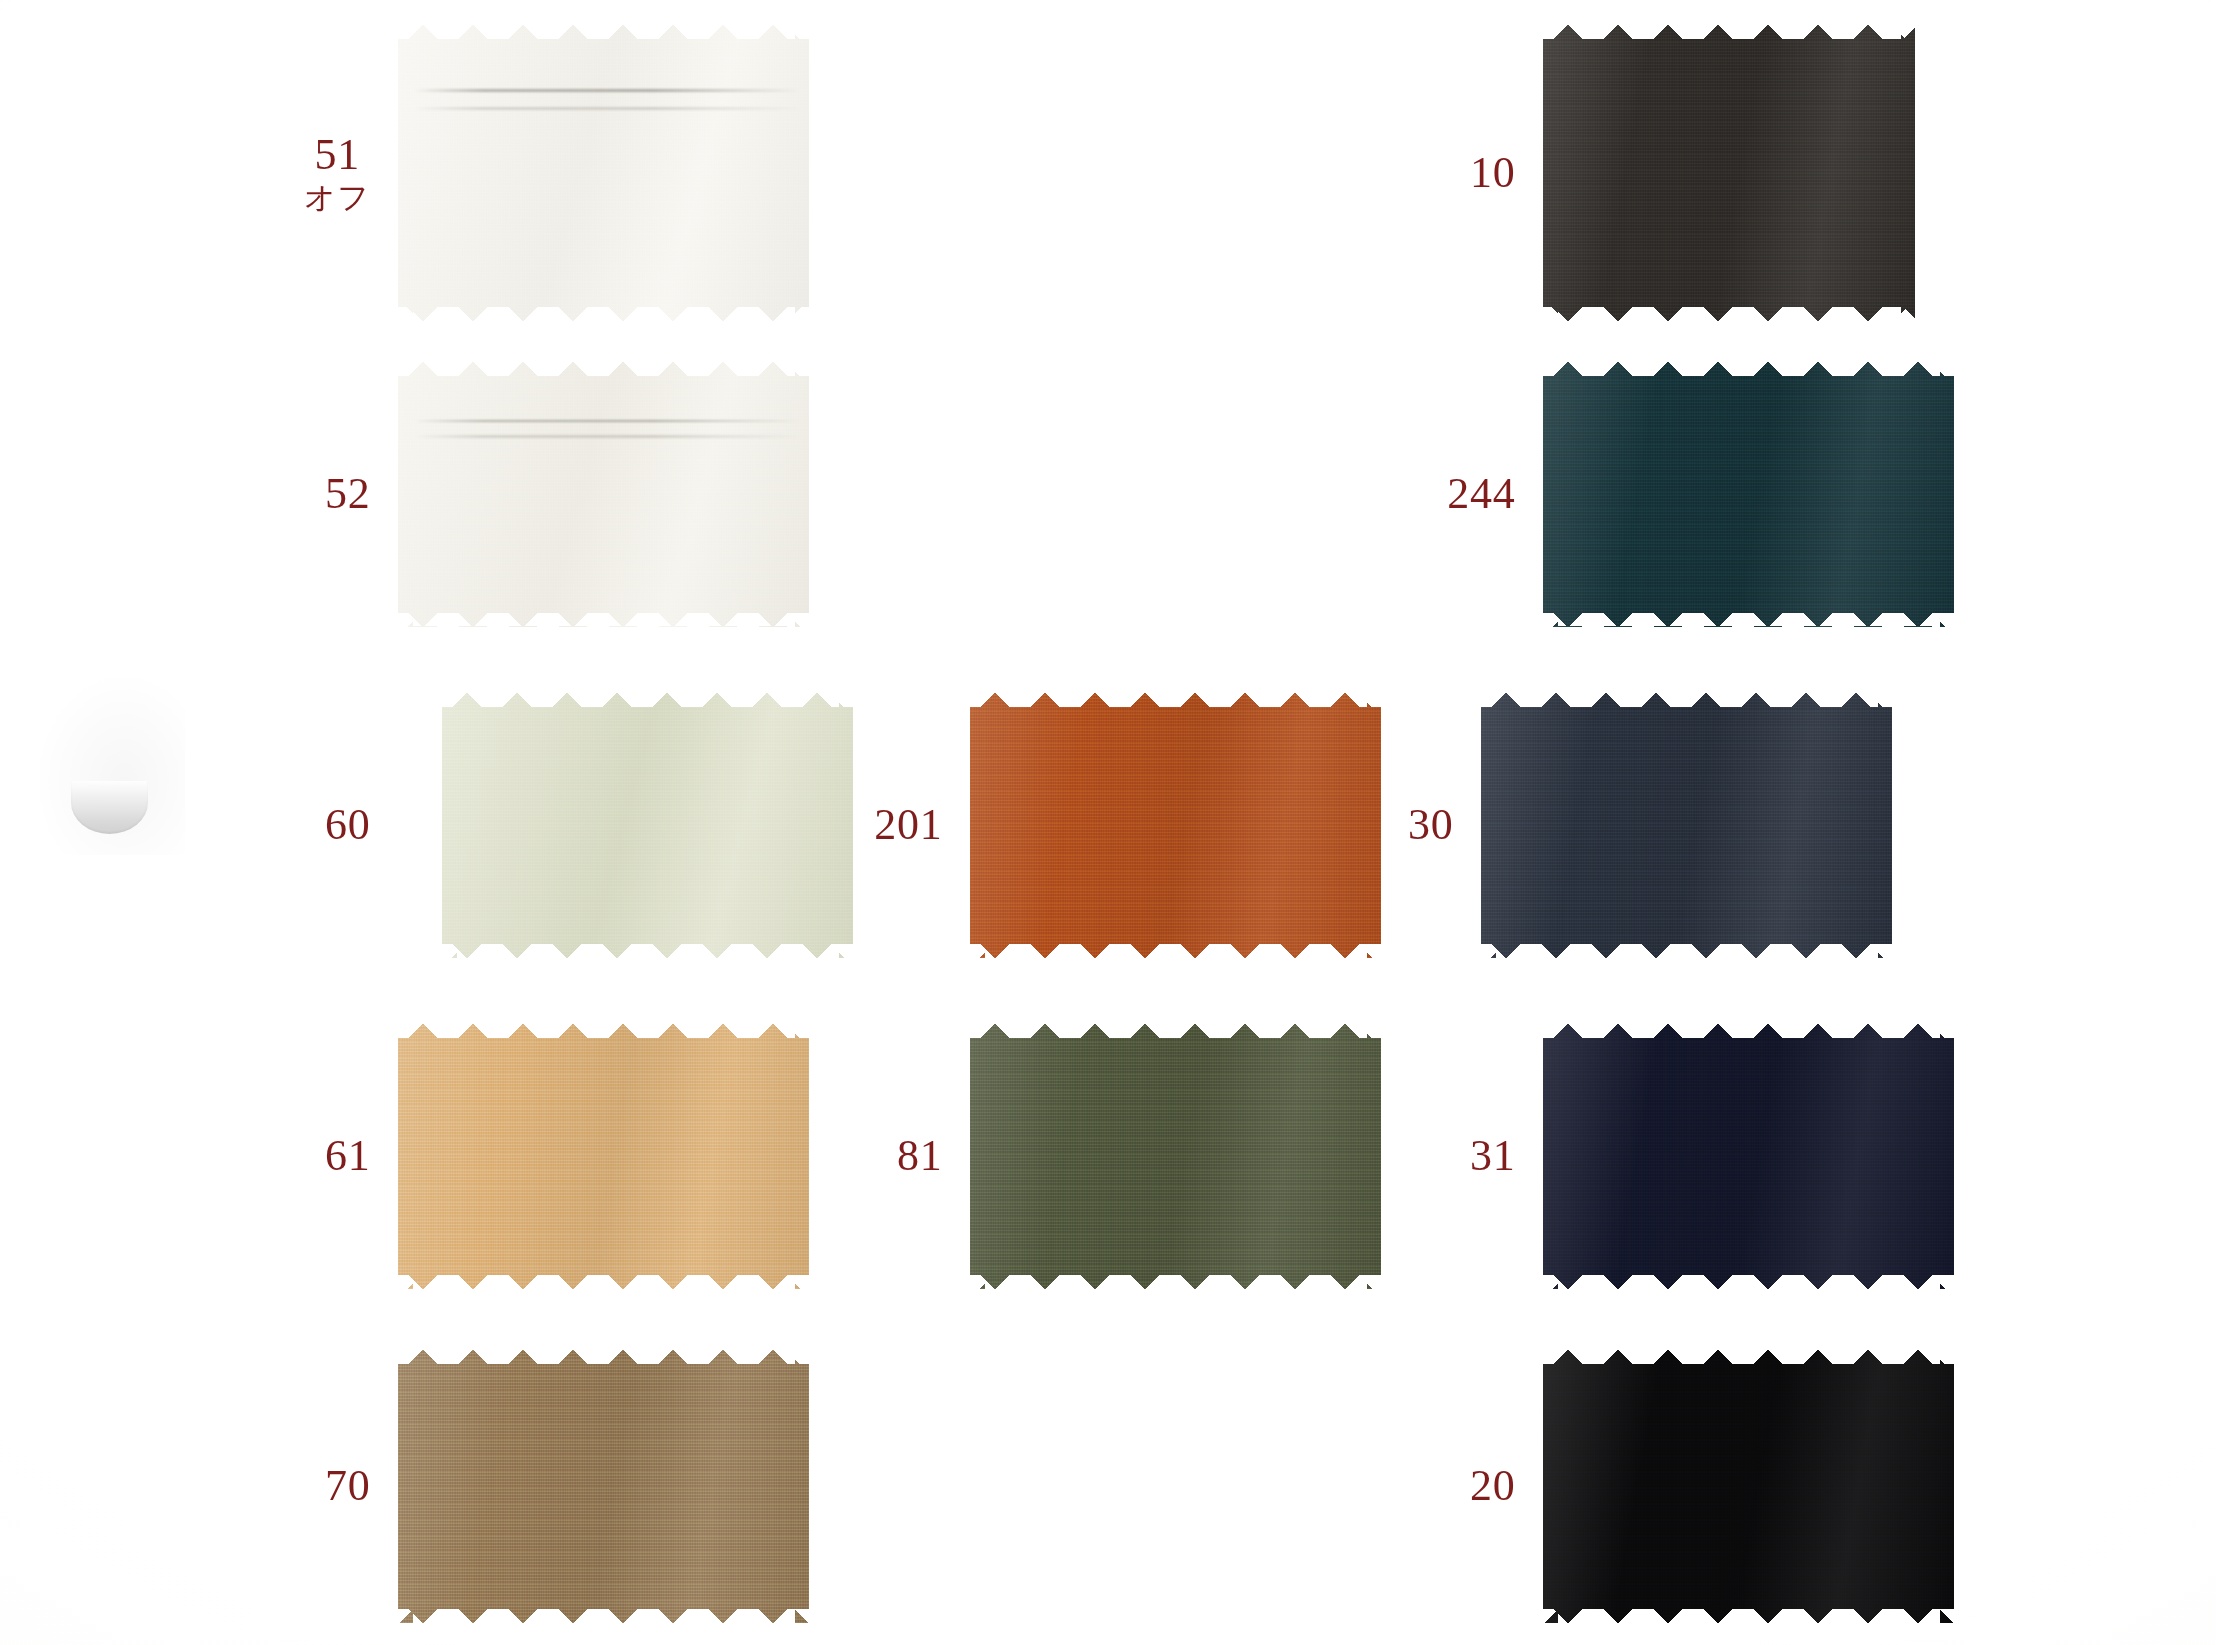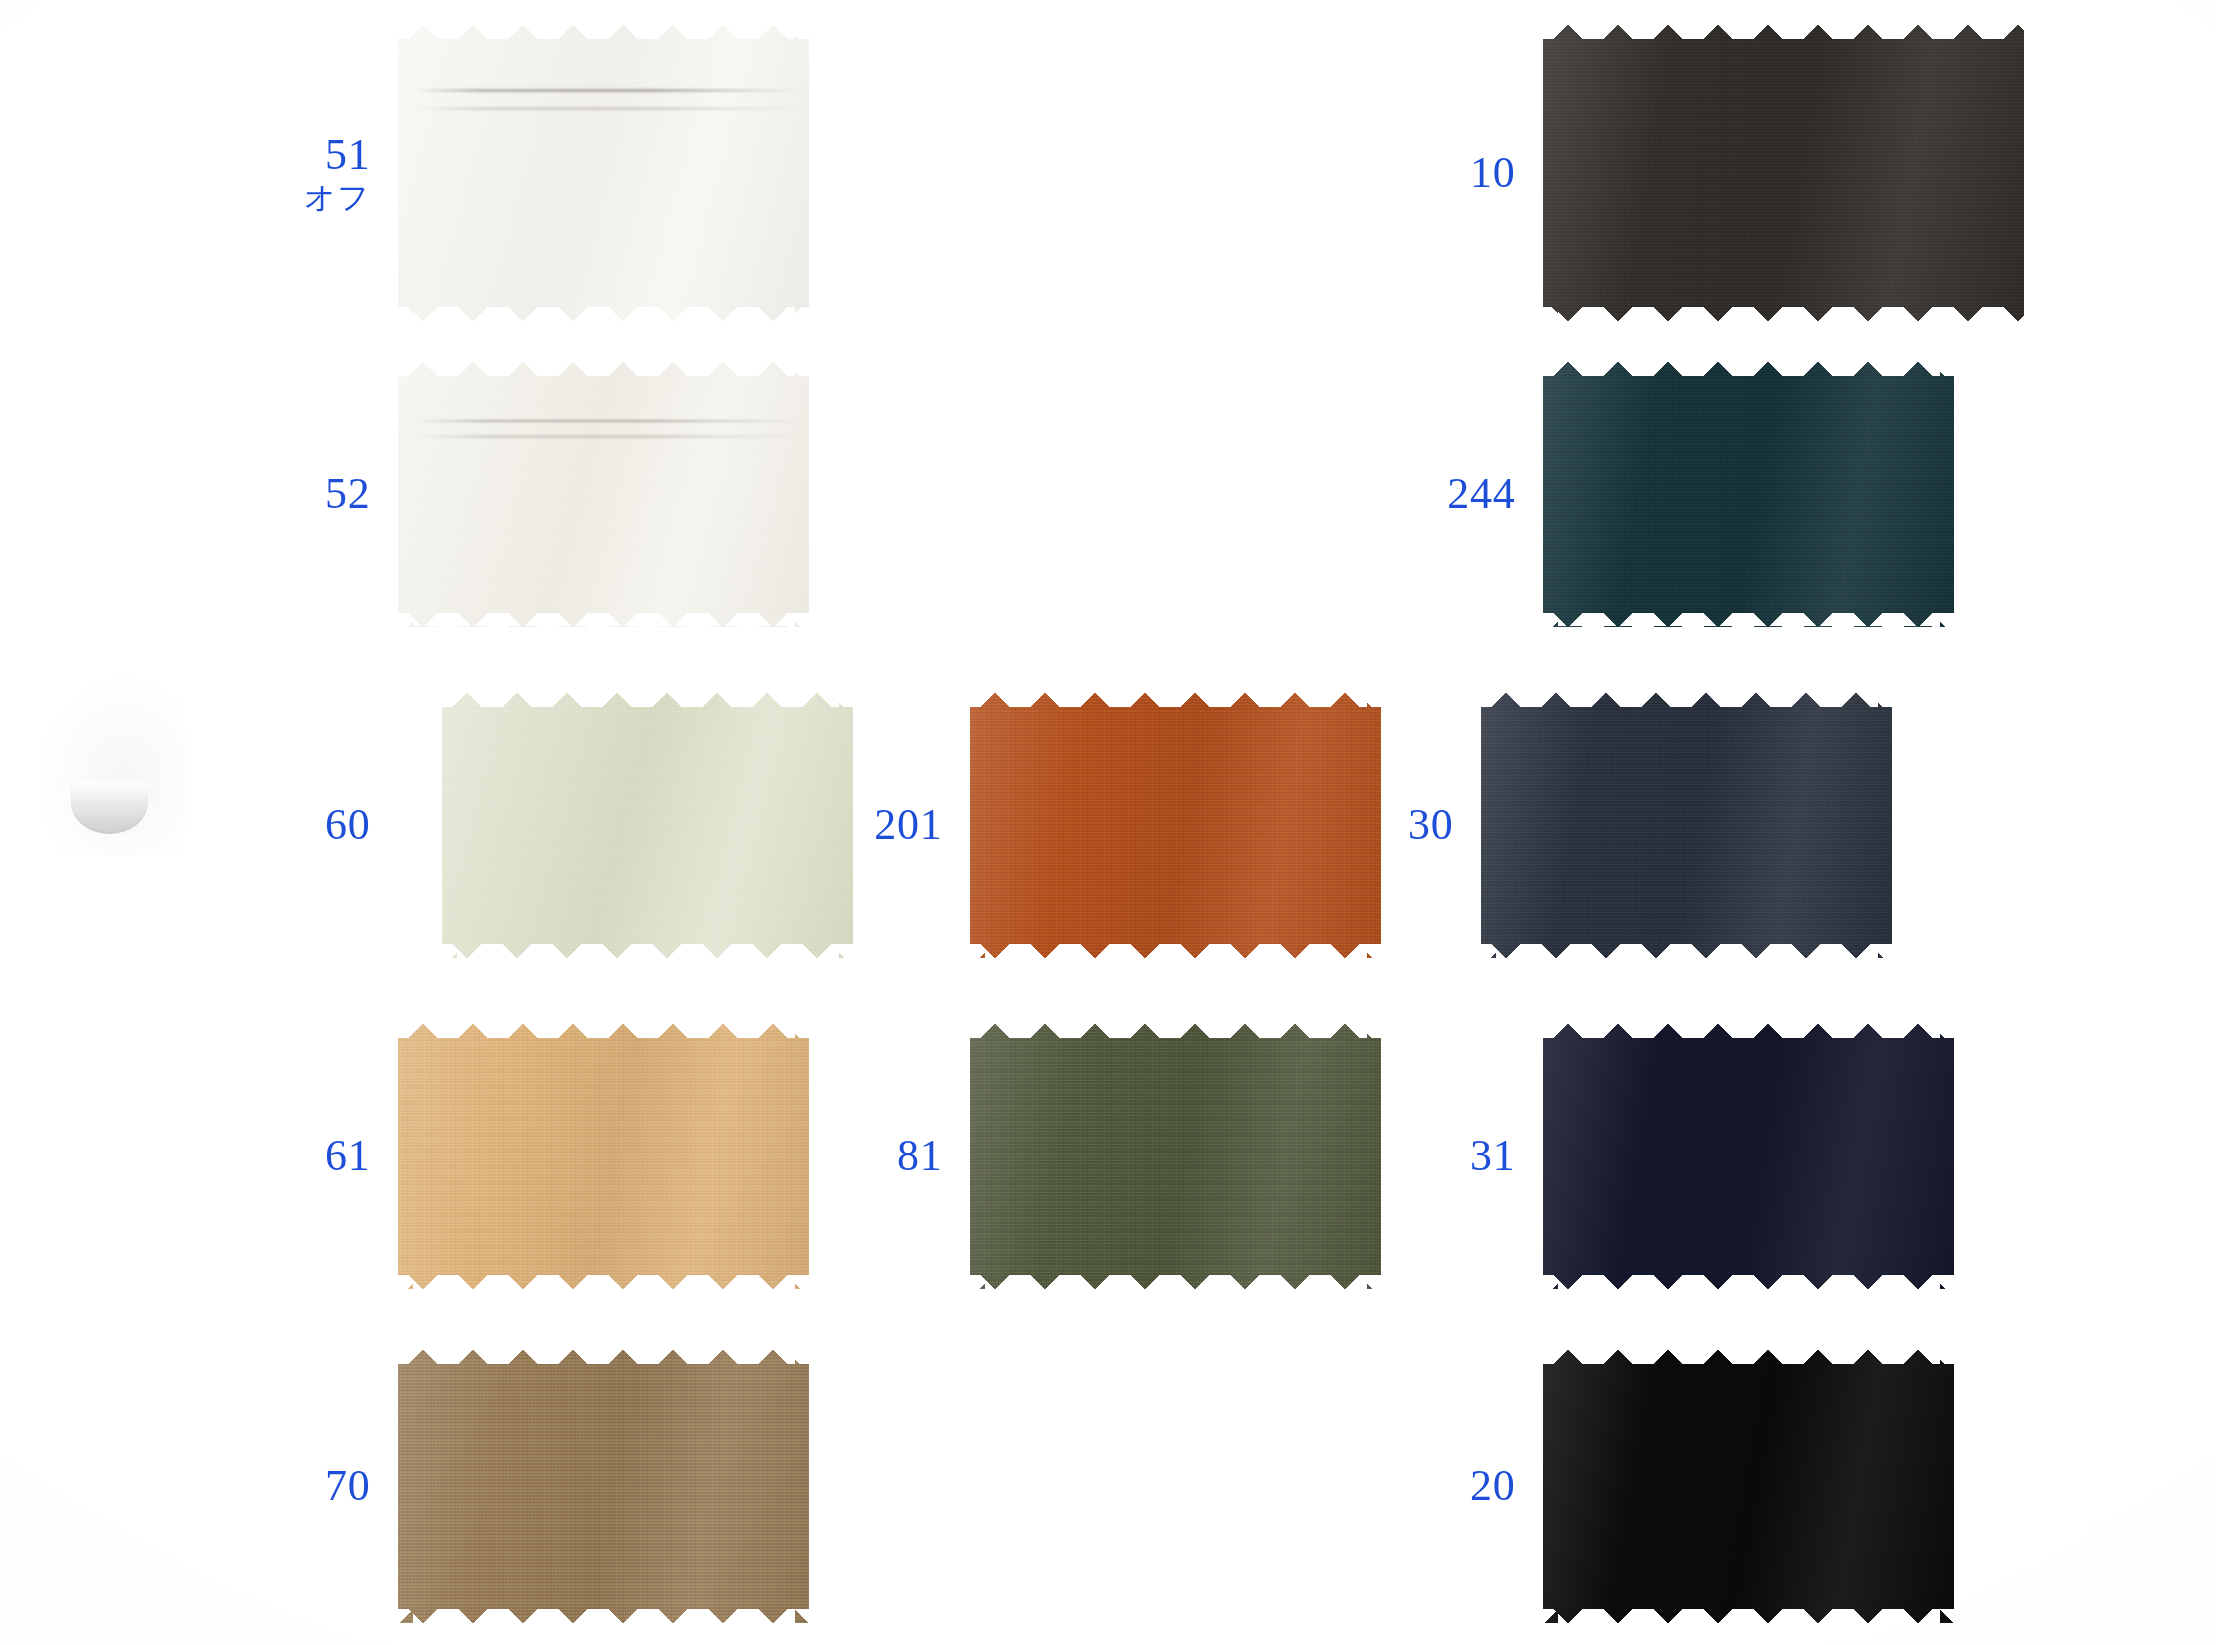--- a/index.html
+++ b/index.html
@@ -54,23 +54,23 @@
     position: absolute;
   }
 
   
   .cell-label {
     position: absolute;
     right: 100%;
     top: 50%;
     transform: translateY(-50%);
     margin-right: 27.4px;
-    text-align: right;
+    text-align: center;
     white-space: nowrap;
-    color: #1d4ed8;
+    color: #7f1d1d;
     line-height: 1.06;
   }
   .cell-label .num {
     display: block;
     font-family: "Liberation Serif", serif;
     font-size: 44px;
     letter-spacing: 0.8px;
   }
   .cell-label .sub {
     display: block;
@@ -276,21 +276,21 @@
       <div class="swatch">
         <div class="fab-shadow"></div>
         <div class="pinked">
           <div class="fab-base" style="background: rgb(84, 91, 64);"></div>
           <div class="fab-weave"></div>
           <div class="fab-warp"></div>
           <div class="fab-sheen"></div>
         </div>
       </div>
     </div>
-    <div class="swatch-cell" style="left: 1543px; top: 24px; width: 481px; height: 297px;">
+    <div class="swatch-cell" style="left: 1543px; top: 24px; width: 372px; height: 297px;">
       <div class="cell-label">
         <span class="num">10</span>
       </div>
       <div class="swatch">
         <div class="fab-shadow"></div>
         <div class="pinked">
           <div class="fab-base" style="background: rgb(50, 47, 43);"></div>
           <div class="fab-weave"></div>
           <div class="fab-warp"></div>
           <div class="fab-sheen"></div>

